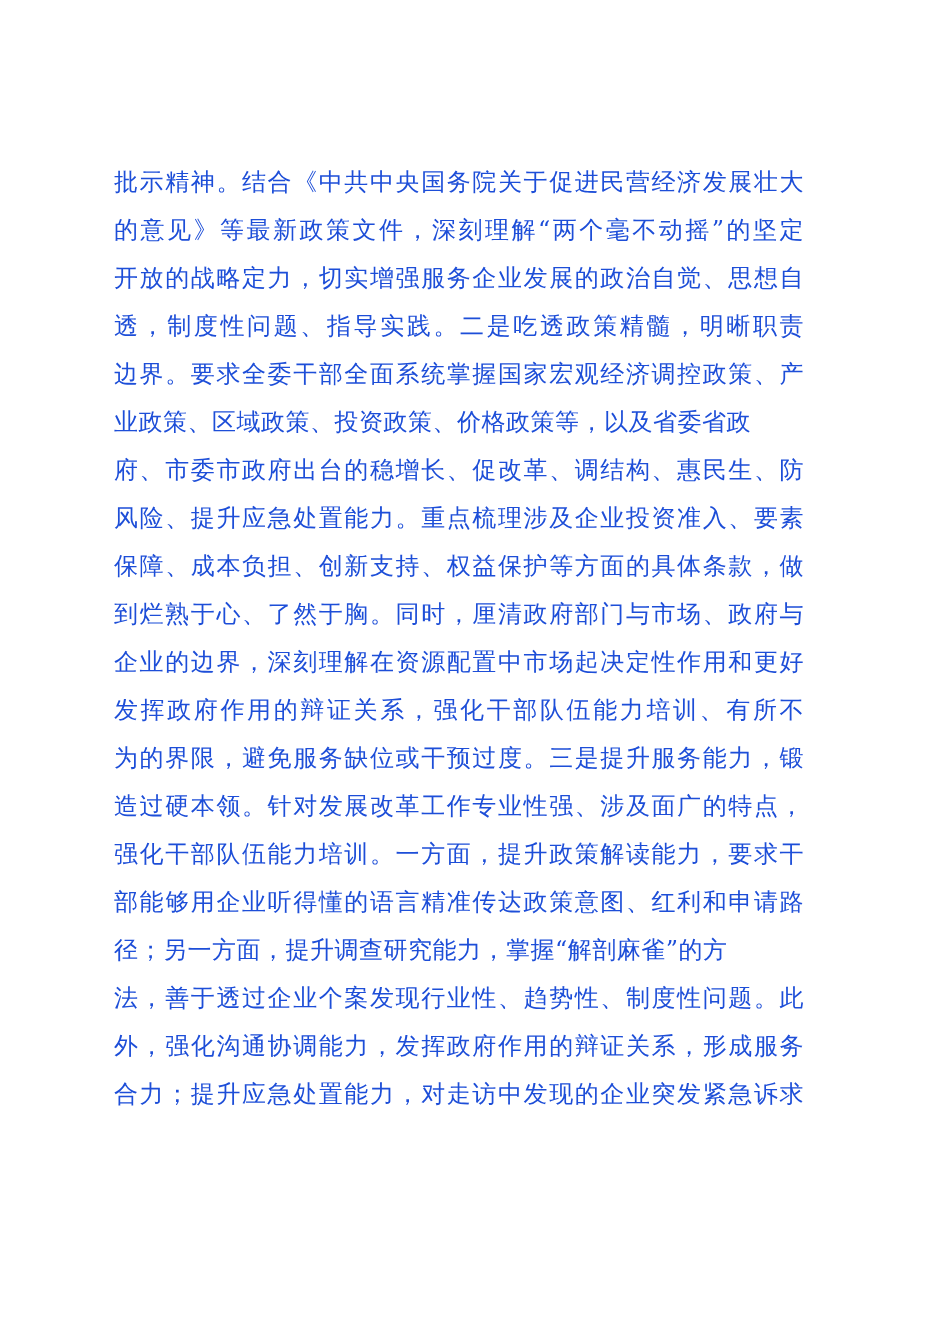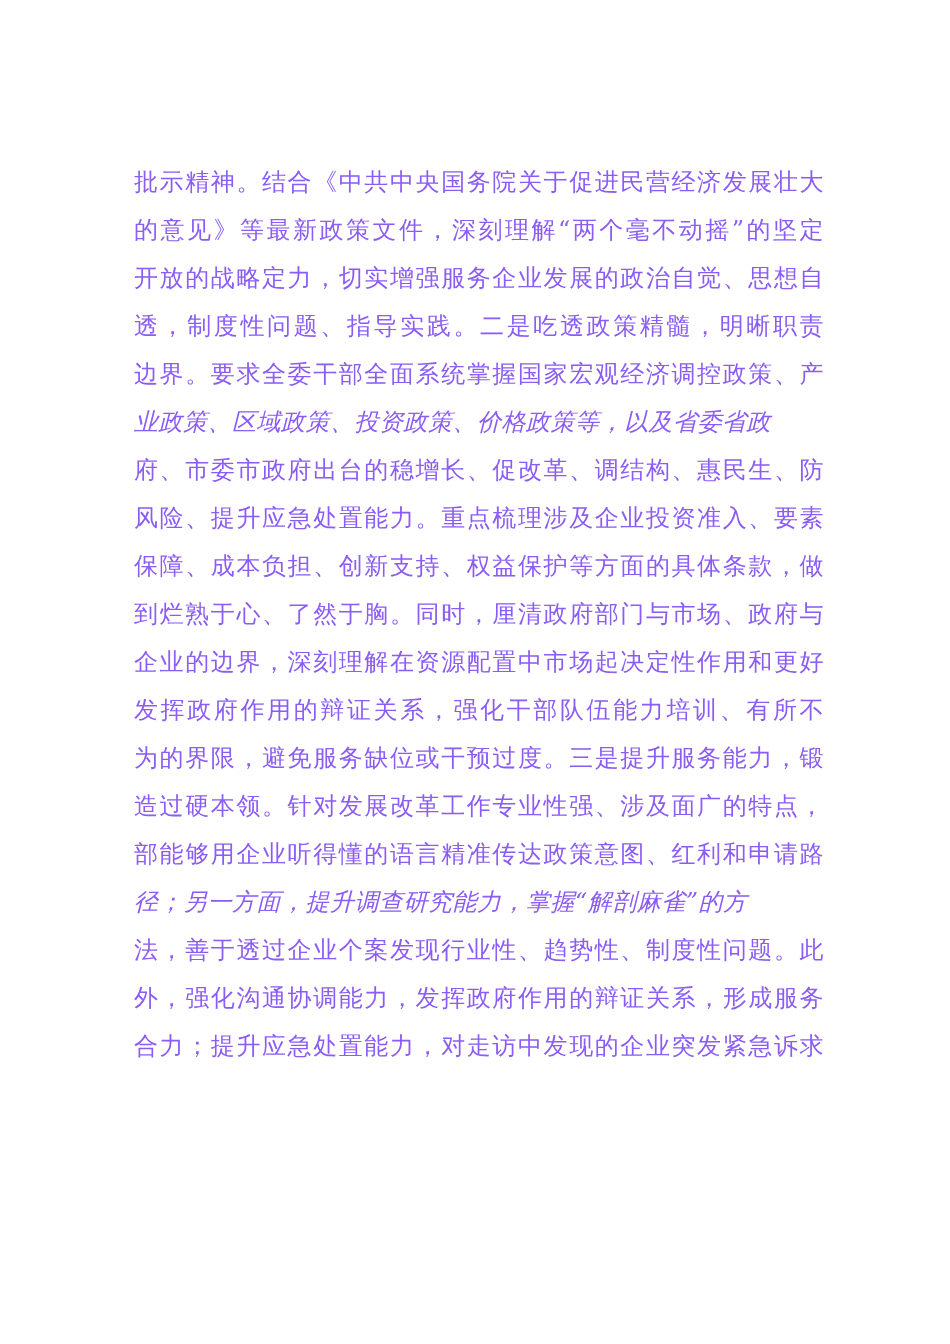--- a/index.html
+++ b/index.html
@@ -15,40 +15,39 @@
   }
   .page {
     position: absolute;
     left: 0; top: 0;
     width: 950px;
     height: 1344px;
     background: #ffffff;
   }
   .body-text {
     position: absolute;
-    left: 134px;
+    left: 114px;
     top: 158px;
     width: 690px;
     margin: 0;
     font-family: "DejaVu Serif", "Liberation Serif", serif;
     font-size: 24px;
-    color: #8b5cf6;
+    color: #1d4ed8;
   }
   .line {
     display: block;
     height: 48px;
     line-height: 48px;
     white-space: nowrap;
     text-align: justify;
     text-align-last: justify;
     letter-spacing: 0.5px;
   }
   .line.last-short {
     text-align-last: left;
-    font-style: italic;
   }
 </style>
 </head>
 <body>
 
 <div class="page">
   <div class="body-text">
     <span class="line">批示精神。结合《中共中央国务院关于促进民营经济发展壮大</span>
     <span class="line">的意见》等最新政策文件，深刻理解“两个毫不动摇”的坚定</span>
     <span class="line">开放的战略定力，切实增强服务企业发展的政治自觉、思想自</span>
@@ -56,19 +55,20 @@
     <span class="line">边界。要求全委干部全面系统掌握国家宏观经济调控政策、产</span>
     <span class="line last-short">业政策、区域政策、投资政策、价格政策等，以及省委省政</span>
     <span class="line">府、市委市政府出台的稳增长、促改革、调结构、惠民生、防</span>
     <span class="line">风险、提升应急处置能力。重点梳理涉及企业投资准入、要素</span>
     <span class="line">保障、成本负担、创新支持、权益保护等方面的具体条款，做</span>
     <span class="line">到烂熟于心、了然于胸。同时，厘清政府部门与市场、政府与</span>
     <span class="line">企业的边界，深刻理解在资源配置中市场起决定性作用和更好</span>
     <span class="line">发挥政府作用的辩证关系，强化干部队伍能力培训、有所不</span>
     <span class="line">为的界限，避免服务缺位或干预过度。三是提升服务能力，锻</span>
     <span class="line">造过硬本领。针对发展改革工作专业性强、涉及面广的特点，</span>
+    <span class="line">强化干部队伍能力培训。一方面，提升政策解读能力，要求干</span>
     <span class="line">部能够用企业听得懂的语言精准传达政策意图、红利和申请路</span>
     <span class="line last-short">径；另一方面，提升调查研究能力，掌握“解剖麻雀”的方</span>
     <span class="line">法，善于透过企业个案发现行业性、趋势性、制度性问题。此</span>
     <span class="line">外，强化沟通协调能力，发挥政府作用的辩证关系，形成服务</span>
     <span class="line">合力；提升应急处置能力，对走访中发现的企业突发紧急诉求</span>
   </div>
 </div>
 
 </body></html>

